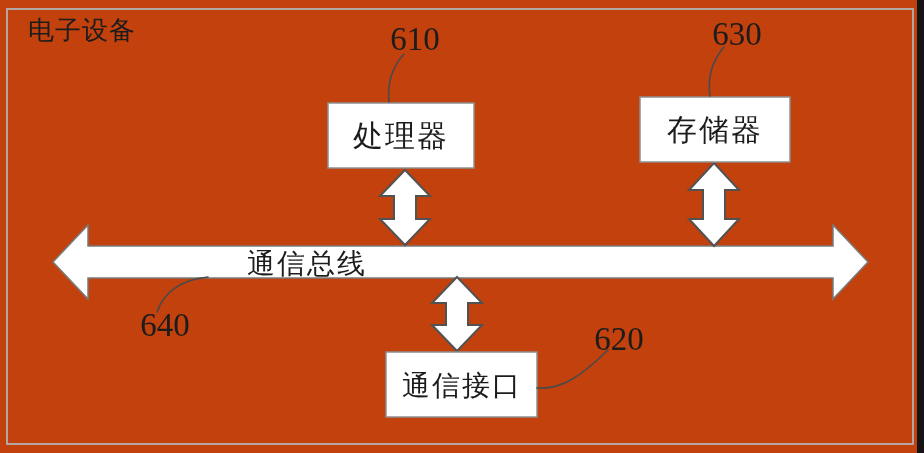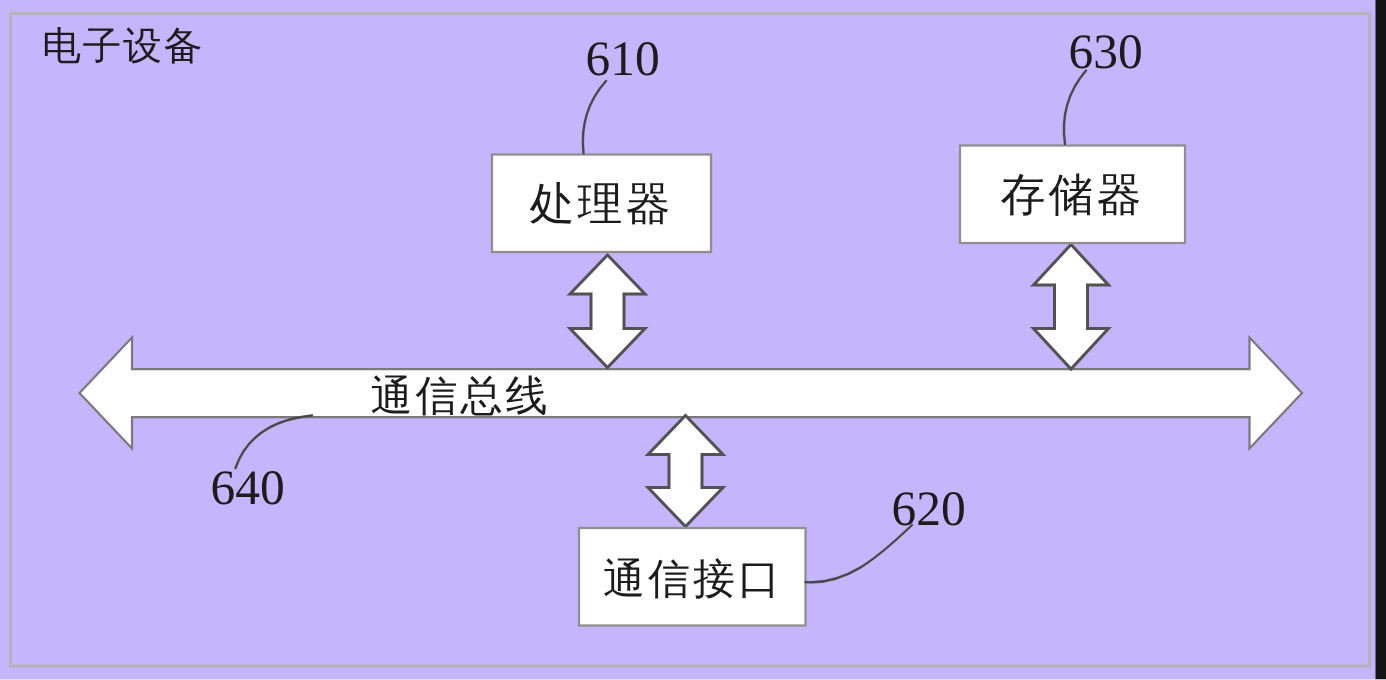--- a/index.html
+++ b/index.html
@@ -4,21 +4,21 @@
 <style>
   html, body {
     margin: 0;
     padding: 0;
     background: #ffffff;
   }
   .canvas {
     position: relative;
     width: 924px;
     height: 453px;
-    background: #c4b5fd;
+    background: #c2410c;
     overflow: hidden;
     font-family: "Liberation Serif", "DejaVu Serif", serif;
   }
   svg { display: block; }
 
   .box-outline {
     fill: #ffffff;
     stroke: #8f8f8f;
     stroke-width: 1.5;
   }

